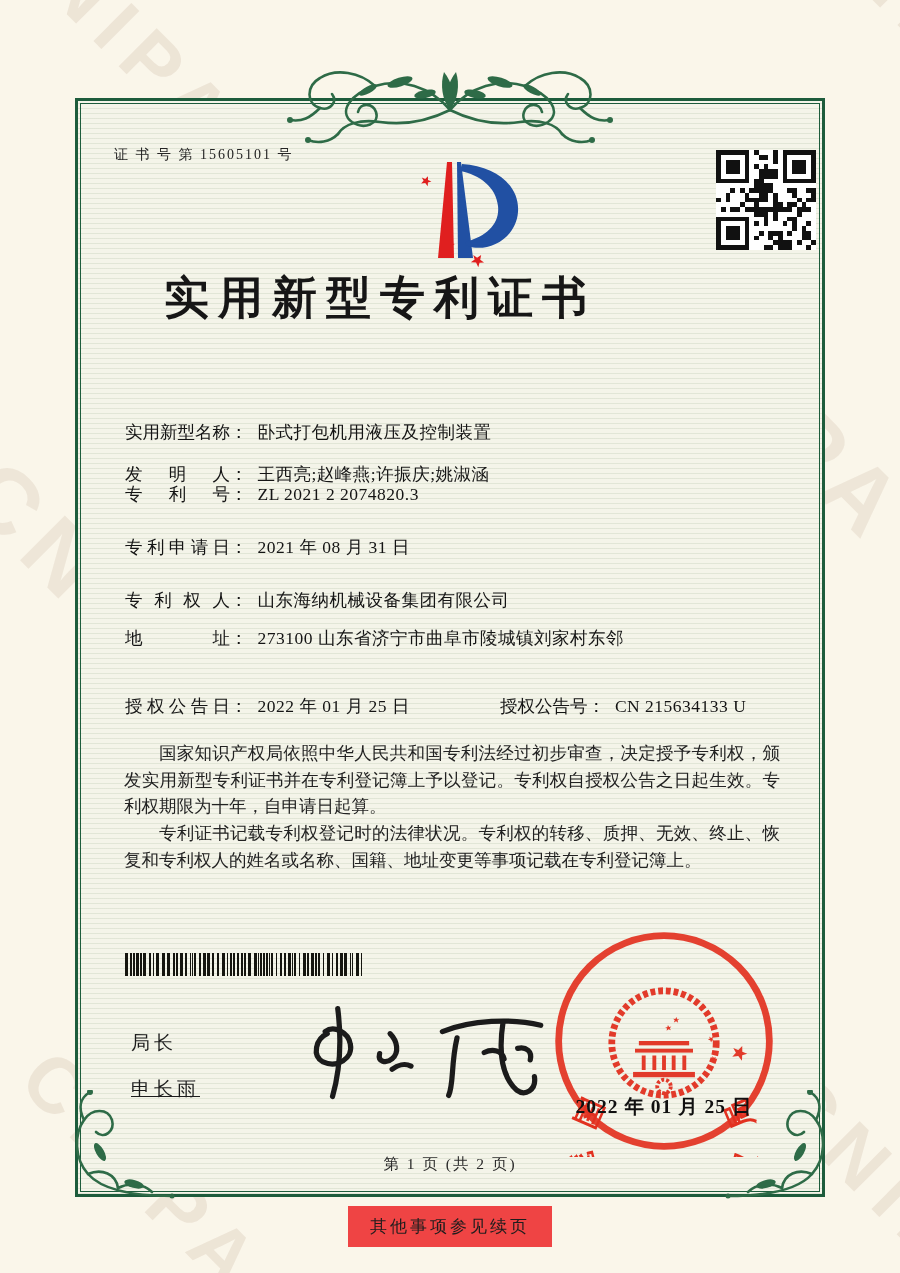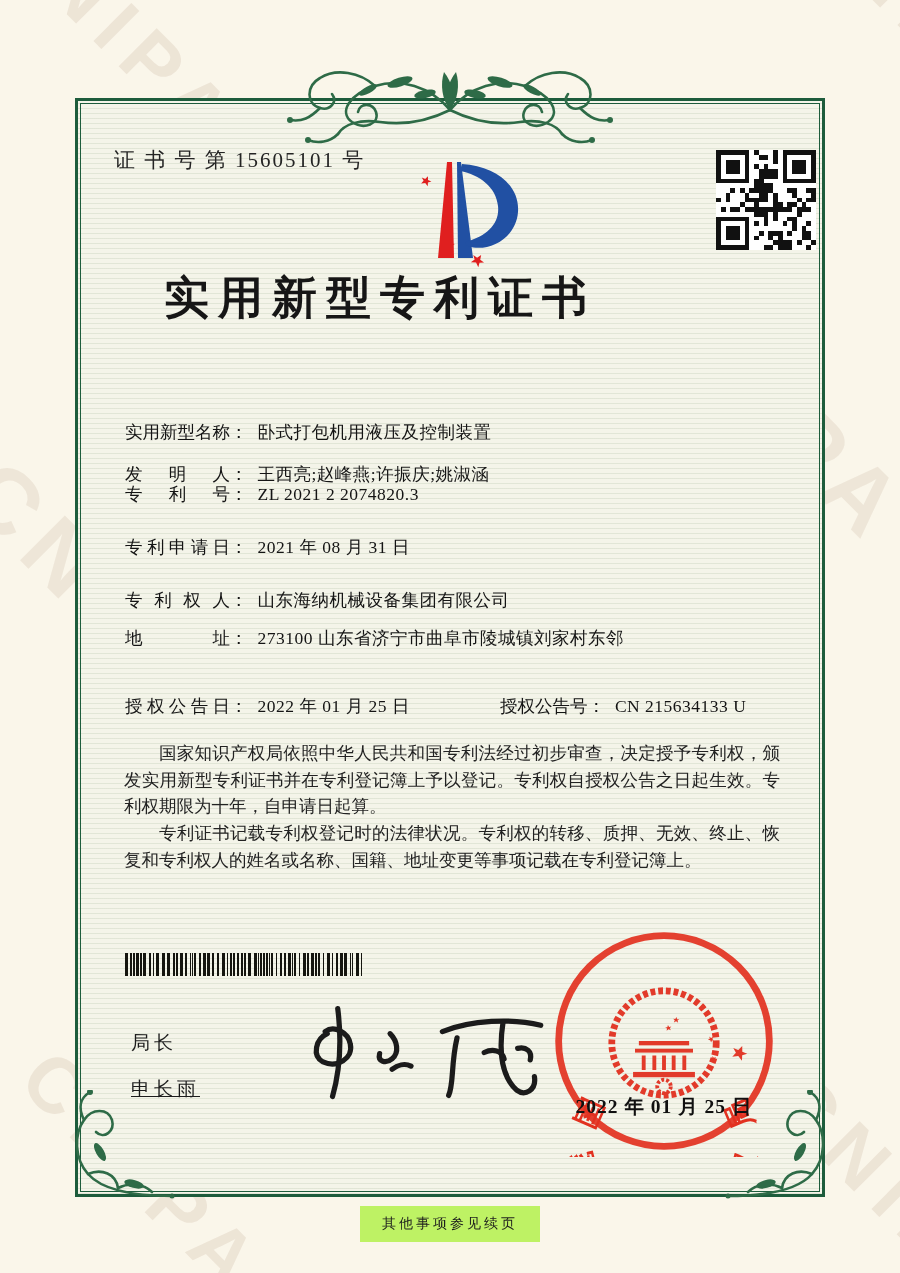--- a/index.html
+++ b/index.html
@@ -37,21 +37,21 @@
     position:absolute; left:2px; top:2px; right:2px; bottom:2px;
     border:1.2px solid #1d5c3c;
   }
   .orn{position:absolute; pointer-events:none;}
   .orn.top{left:280px; top:64px; width:340px; height:84px;}
   .orn.bl{left:60px; top:1090px; width:118px; height:118px;}
   .orn.br{left:722px; top:1090px; width:118px; height:118px;}
 
   .cert-no{
     position:absolute; left:114px; top:146px;
-    font-size:21px; letter-spacing:2px; color:#242424;
+    font-size:14px; letter-spacing:2px; color:#242424;
   }
   .qr{position:absolute; left:716px; top:150px; width:100px; height:100px;}
   .logo{position:absolute; left:374px; top:150px; width:152px; height:120px;}
 
   .title{
     position:absolute; left:0; top:268px; width:760px; text-align:center;
     font-size:45px; font-weight:bold; letter-spacing:9px; color:#161616;
   }
 
   .fields{position:absolute; left:125px; top:376px; width:660px;}
@@ -81,21 +81,21 @@
     position:absolute; left:552px; top:1093px; width:224px; text-align:center;
     font-size:19.5px; letter-spacing:1px; color:#101010; font-weight:bold;
   }
 
   .page-info{
     position:absolute; left:0; top:1154px; width:900px; text-align:center;
     font-size:15.5px; letter-spacing:2px; color:#2a2a2a;
   }
   .cont-note{
     position:absolute; left:50%; top:1206px; transform:translateX(-50%);
-    background:#bef264; padding:9px 22px; font-size:14px; letter-spacing:3px;
+    background:#ef4444; padding:9px 22px; font-size:17px; letter-spacing:3px;
     color:#1d1d1d;
   }
 </style>
 </head>
 <body>
 
 <div class="page">
 
   <div class="wm w1">CNIPA</div>
   <div class="wm w2">CNIPA</div>
@@ -439,15 +439,16 @@
         <rect x="118" y="135" width="4" height="15"></rect>
         <rect x="128" y="135" width="4" height="15"></rect>
         <rect x="139" y="135" width="4" height="15"></rect>
         <rect x="88" y="152" width="64" height="5.5"></rect>
       </g>
       <circle cx="120" cy="167" r="7" fill="none" stroke-width="4" stroke-dasharray="3 2"></circle>
     </g>
   </svg>
   <div class="seal-date">2022 年 01 月 25 日</div>
 
+  <div class="page-info">第 1 页 (共 2 页)</div>
   <div class="cont-note">其他事项参见续页</div>
 
 </div>
 
 </body></html>

